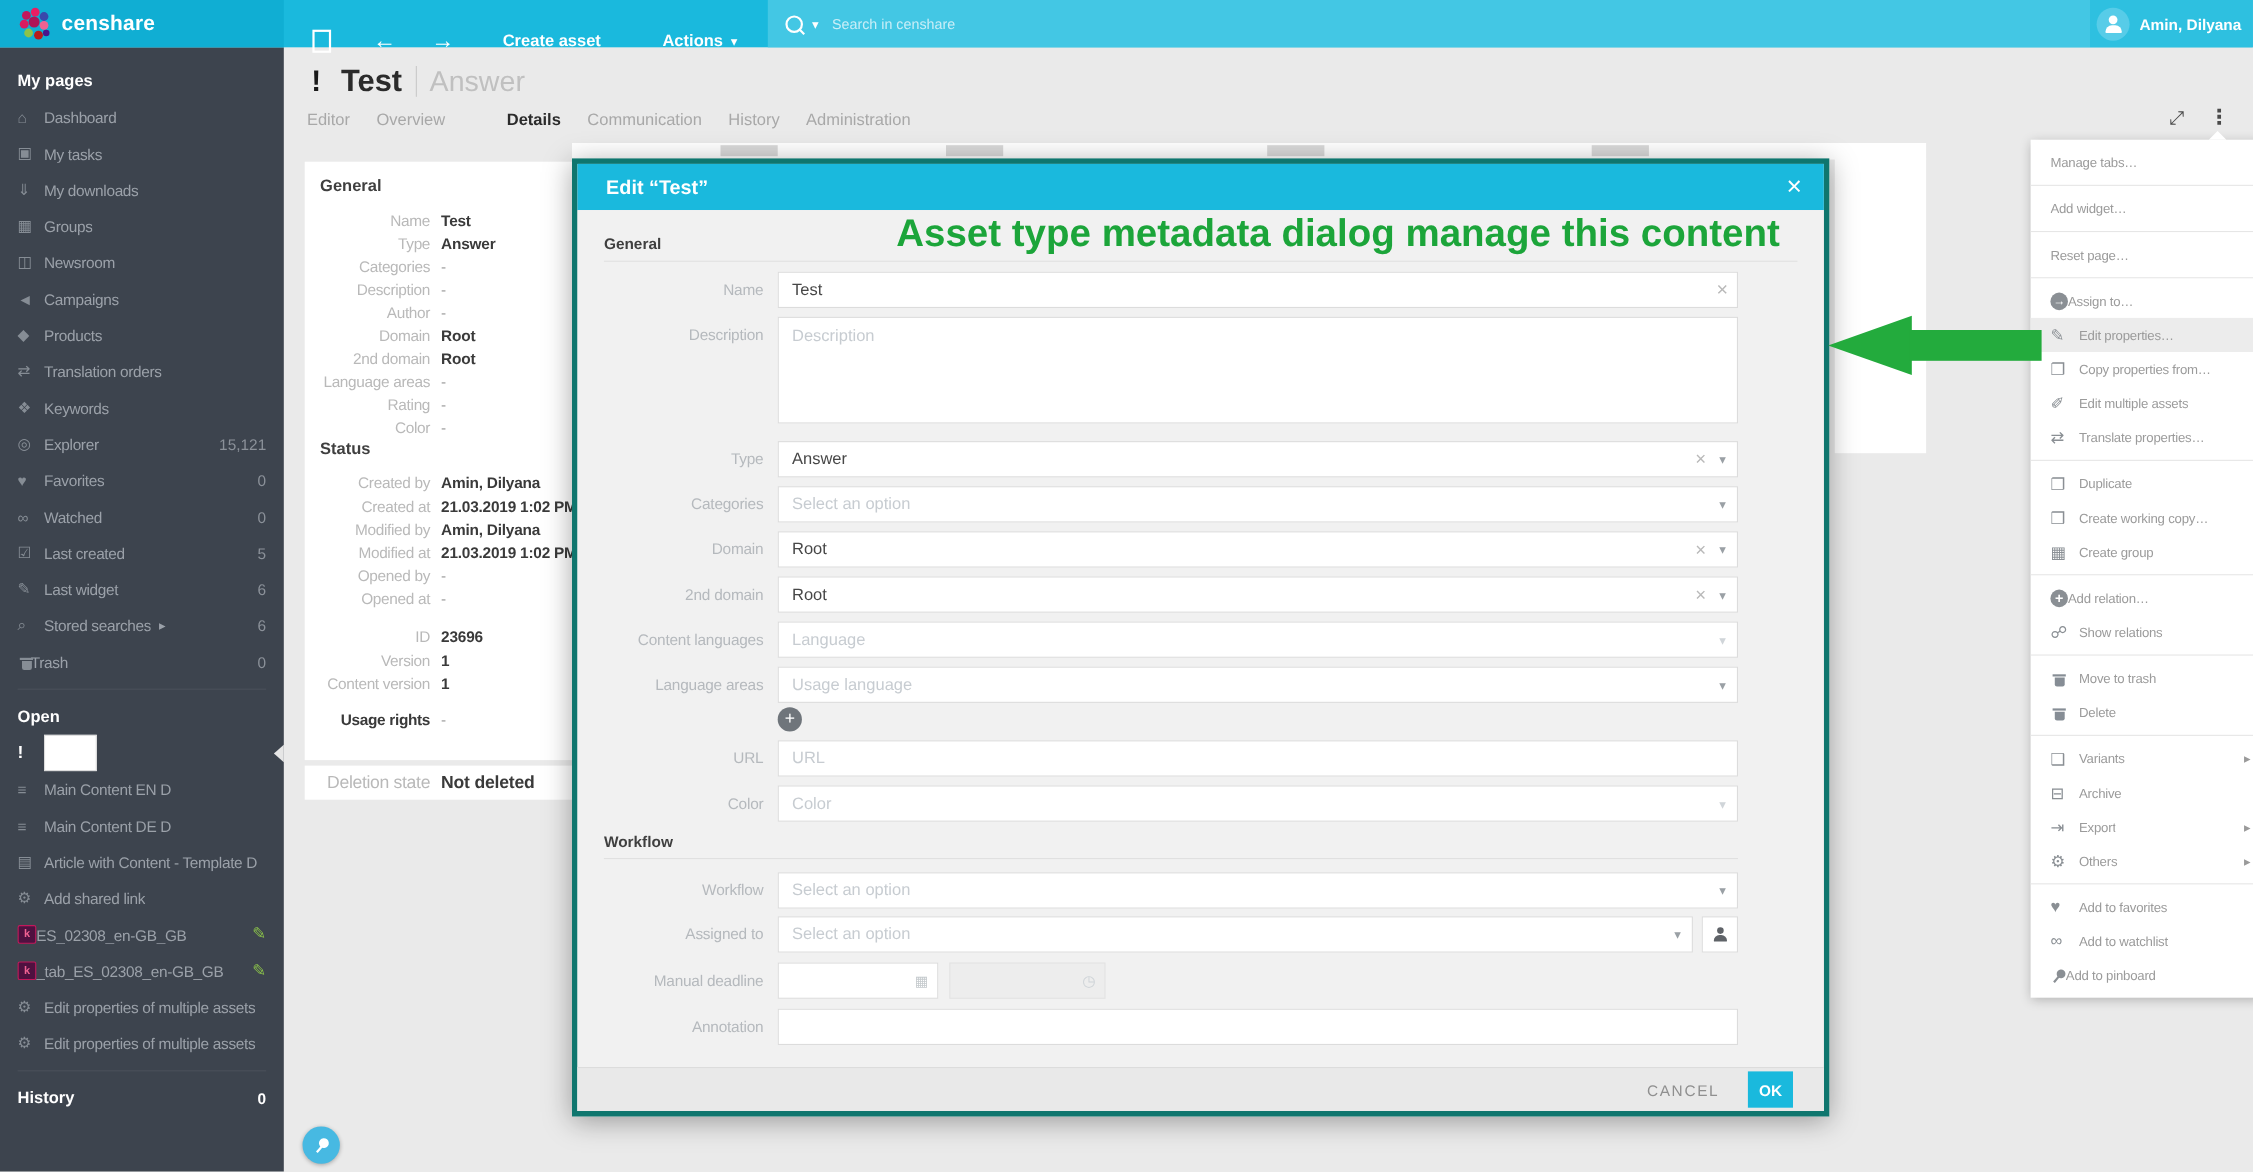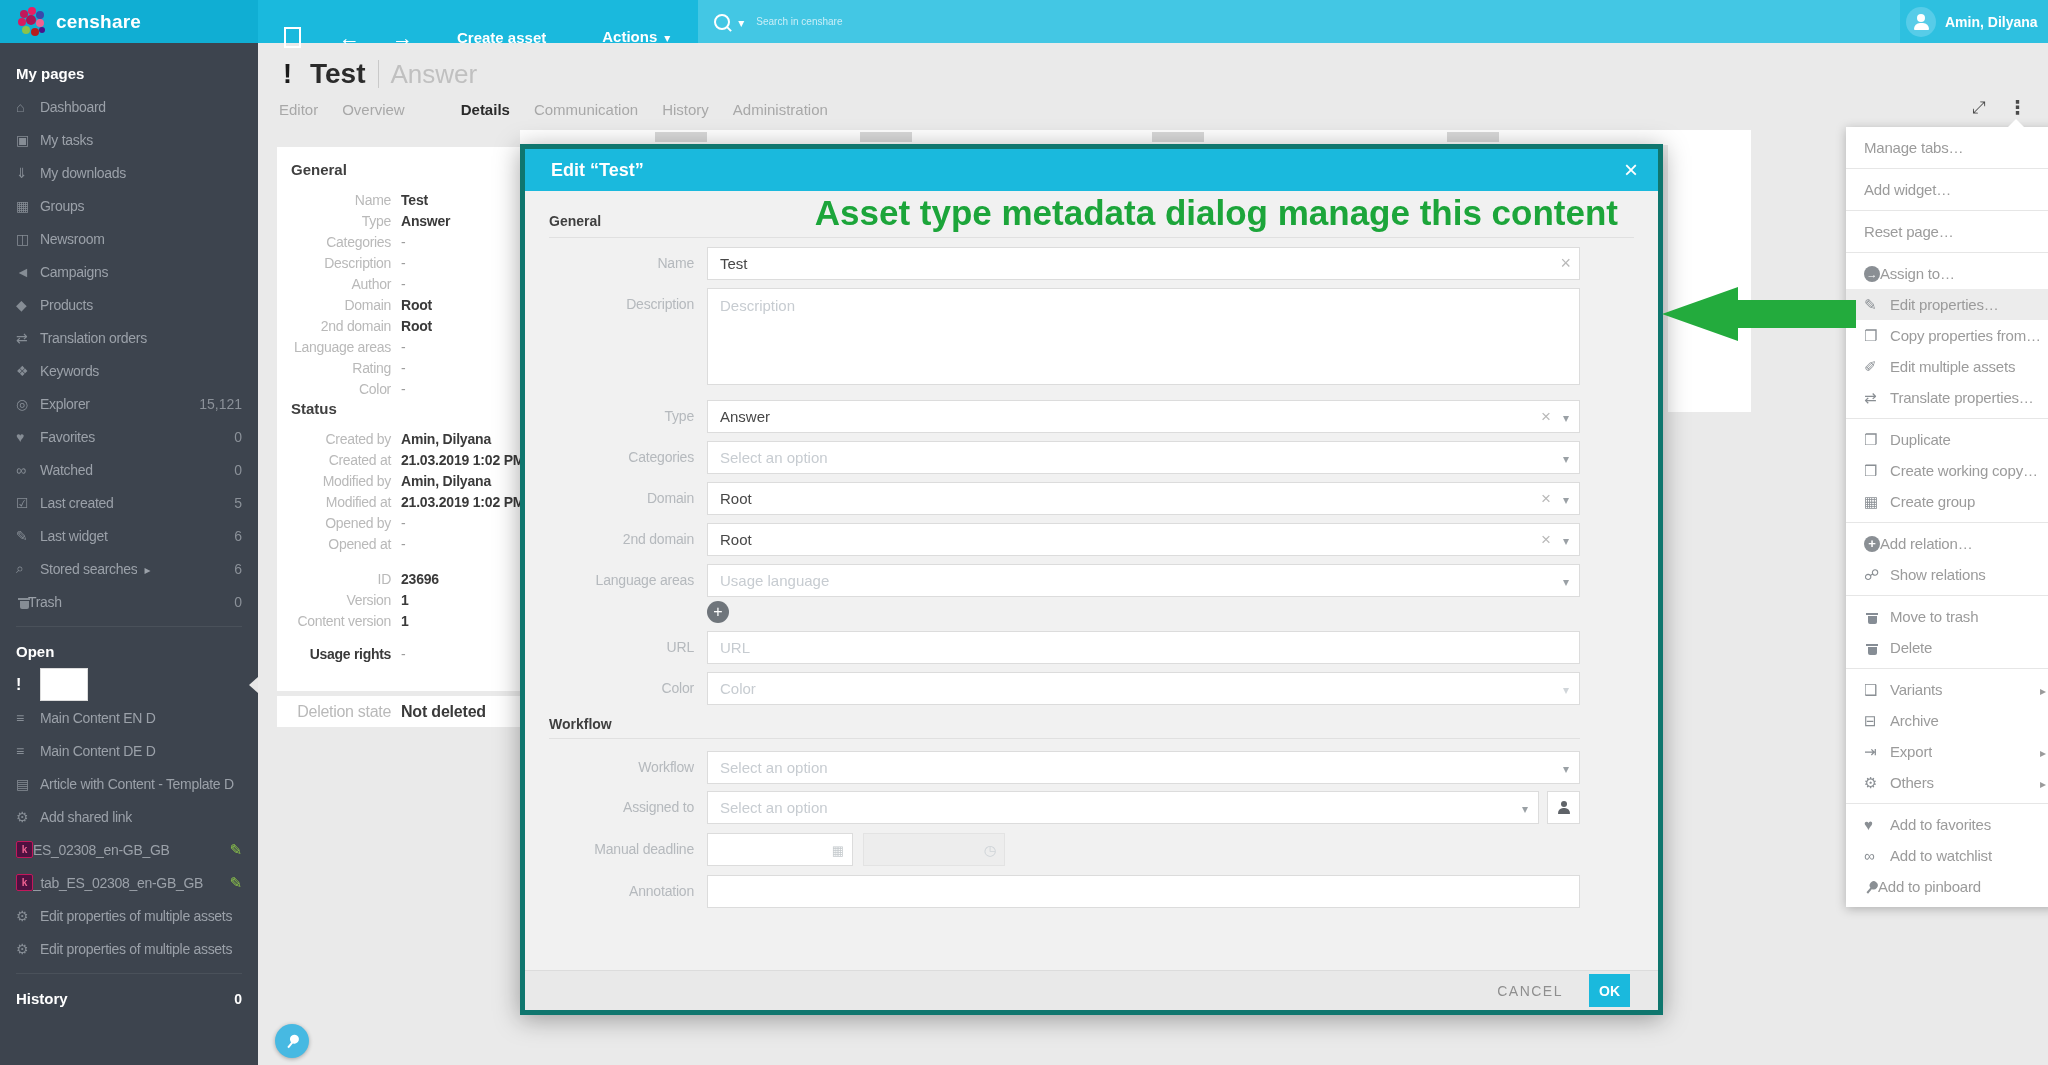--- a/index.html
+++ b/index.html
@@ -15,21 +15,21 @@
   .navarr{color:#fff;font-size:21px;padding:0 16px;cursor:pointer;}
   .navarr.back::before{content:"←";}
   .navarr.fwd::before{content:"→";}
   .tbtxt{color:#fff;font-size:15px;font-weight:bold;padding:0 28px;line-height:43px;cursor:pointer;white-space:nowrap;}
   .tbtxt .caret{margin-left:7px;}
   .caret::before{content:"▾";font-size:12px;color:#fff;}
   .searchzone{flex:1;background:#43c7e4;display:flex;align-items:center;padding-left:16px;}
   .mag{width:12px;height:12px;border:2px solid #fff;border-radius:50%;position:relative;display:inline-block;}
   .mag::after{content:"";position:absolute;width:2px;height:6px;background:#fff;right:-2px;bottom:-4px;transform:rotate(-45deg);}
   .searchzone .caret{margin:0 10px 0 8px;}
-  .searchinput{background:transparent;border:0;outline:none;color:#7f1d1d;font-size:10px;width:420px;font-family:inherit;}
+  .searchinput{background:transparent;border:0;outline:none;color:#7f1d1d;font-size:13px;width:420px;font-family:inherit;}
   .searchinput::placeholder{color:#c9eef7;}
   .userzone{width:148px;background:#2ec0e0;display:flex;align-items:center;cursor:pointer;}
   .avatar{width:30px;height:30px;border-radius:50%;background:#57cce8;display:flex;align-items:center;justify-content:center;margin:0 9px 0 6px;}
   .username{color:#fff;font-size:14px;font-weight:bold;white-space:nowrap;}
   .person{width:13px;height:13px;position:relative;display:inline-block;}
   .person::before{content:"";position:absolute;width:6px;height:6px;border-radius:50%;background:#5f6368;left:3.5px;top:0;}
   .person::after{content:"";position:absolute;width:12px;height:6px;border-radius:6px 6px 1px 1px;background:#5f6368;left:.5px;bottom:0;}
   .person.big{width:16px;height:16px;}
   .person.big::before{width:8px;height:8px;left:4px;background:#fff;}
   .person.big::after{width:15px;height:7px;left:.5px;background:#fff;}
@@ -148,21 +148,21 @@
   
   .menu{position:absolute;left:1846px;top:127px;width:210px;background:#fff;z-index:40;
     box-shadow:0 2px 10px rgba(0,0,0,.25);}
   .menu-caret{position:absolute;top:-8px;left:162px;width:0;height:0;
     border-left:8px solid transparent;border-right:8px solid transparent;border-bottom:8px solid #fff;}
   .mgroup{padding:5px 0;border-bottom:1px solid #e6e6e6;}
   .mgroup:last-child{border-bottom:0;}
   .mi{display:flex;align-items:center;height:31px;padding:0 10px 0 18px;cursor:pointer;position:relative;}
   .mi.hl{background:#ececec;}
   .mic{width:26px;flex:none;color:#8a8f94;font-size:15px;display:flex;align-items:center;position:relative;}
-  .mlabel{color:#9b9b9b;font-size:15px;white-space:nowrap;overflow:hidden;letter-spacing:-.2px;}
+  .mlabel{color:#9b9b9b;font-size:12px;white-space:nowrap;overflow:hidden;letter-spacing:-.2px;}
   .sub{margin-left:auto;}
   .sub::before{content:"▸";color:#9a9a9a;font-size:12px;}
   .ic-assign-circle,.ic-plus-circle{width:16px;height:16px;border-radius:50%;background:#8a8f94;color:#fff;
     font-size:11px;line-height:16px;text-align:center;font-weight:bold;justify-content:center;}
   .ic-plus-circle{font-size:13px;}
   .ic-pencil::before{}
   .ic-pin{display:inline-block;width:14px;height:14px;transform:rotate(40deg);}
   .ic-pin::before{content:"";position:absolute;left:4px;top:0;width:8px;height:8px;border-radius:50%;background:#8a8f94;}
   .ic-pin::after{content:"";position:absolute;left:7px;top:7px;width:2px;height:7px;background:#8a8f94;}
 
@@ -599,20 +599,27 @@
           </div>
         </div>
         <div class="frow">
           <span class="flabel">2nd domain</span>
           <div class="fctrl sel">
             <span class="sval">Root</span>
             <span class="sx"></span>
             <span class="scar"></span>
           </div>
         </div>
+        <div class="frow">
+          <span class="flabel">Content languages</span>
+          <div class="fctrl sel pale">
+            <span class="sval ph">Language</span>
+            <span class="scar"></span>
+          </div>
+        </div>
         <div class="frow" style="margin-bottom:4px">
           <span class="flabel">Language areas</span>
           <div class="fctrl sel">
             <span class="sval ph">Usage language</span>
             <span class="scar"></span>
           </div>
         </div>
         <div class="frow plusrow">
           <span class="flabel"></span>
           <span class="plusbtn"></span>

